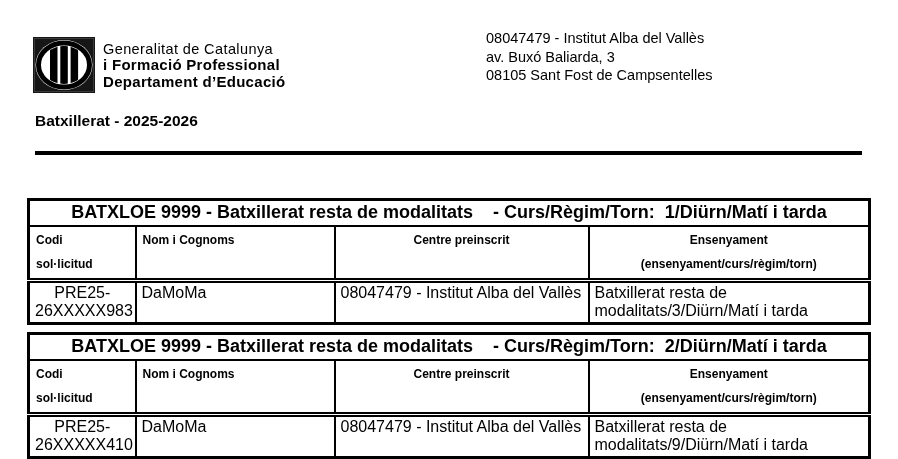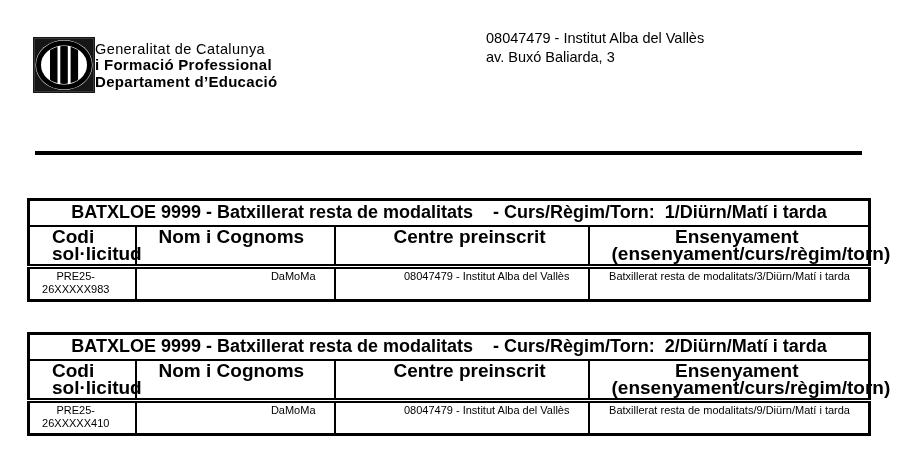--- a/index.html
+++ b/index.html
@@ -12,21 +12,21 @@
     font-family: "Liberation Sans", sans-serif;
     overflow: hidden;
   }
 
   
   .org-block {
     position: absolute;
     left: 33px;
     top: 37px;
     display: flex;
-    gap: 0;
+    gap: 8px;
   }
   .logo-wrap { width: 62px; height: 56px; flex: 0 0 auto; }
   .org-text { padding-top: 4px; }
   .org-name {
     font-size: 14.5px;
     line-height: 16px;
     letter-spacing: 0.4px;
   }
   .org-dept {
     font-size: 15px;
@@ -79,41 +79,41 @@
   .title-cell {
     font-size: 18px;
     font-weight: bold;
     text-align: center;
     padding: 1px 2px 2px 2px;
     white-space: pre;        
     height: 16px;
     overflow: hidden;
   }
   .rtable th {
-    font-size: 19px;
+    font-size: 12px;
     font-weight: bold;
     vertical-align: top;
-    padding: 1px 6px 2px 22px;
-    line-height: 17px;
+    padding: 1px 6px 2px 6px;
+    line-height: 24px;
     white-space: pre-line;   
     border-bottom: 5px double #000000;
     height: 33px;
   }
   th.col-codi, th.col-nom { text-align: left; }
   th.col-centre, th.col-ens { text-align: center; }
 
   .rtable td.data {
-    font-size: 11px;
+    font-size: 16px;
     vertical-align: top;
-    padding: 1px 18px 2px 5px;
-    line-height: 13px;
+    padding: 1px 5px 2px 5px;
+    line-height: 18px;
     height: 27px;
   }
   td.col-codi { text-align: center; white-space: pre-line; }
-  td.col-nom, td.col-centre, td.col-ens { text-align: right; }
+  td.col-nom, td.col-centre, td.col-ens { text-align: left; }
 </style>
 </head>
 <body>
 
 <div class="page">
 
   <div class="org-block">
     <div class="logo-wrap">
       <svg width="62" height="56" viewBox="0 0 62 56" xmlns="http://www.w3.org/2000/svg">
         <rect x="0" y="0" width="62" height="56" fill="#161616"></rect>
@@ -133,23 +133,25 @@
     <div class="org-text">
       <div class="org-name">Generalitat de Catalunya</div>
       <div class="org-dept">i Formació Professional</div>
       <div class="org-dept">Departament d’Educació</div>
     </div>
   </div>
 
   <div class="center-block">
     <div>08047479 - Institut Alba del Vallès</div>
     <div>av. Buxó Baliarda, 3</div>
+    <div>08105 Sant Fost de Campsentelles</div>
   </div>
 
   <div class="doc-heading">
+    <div>Batxillerat - 2025-2026</div>
   </div>
   <div class="heading-rule"></div>
 
   <table class="rtable t1">
     <colgroup>
       <col style="width:107px">
         <col style="width:199px">
         <col style="width:254px">
         <col style="width:281px">
     </colgroup>

